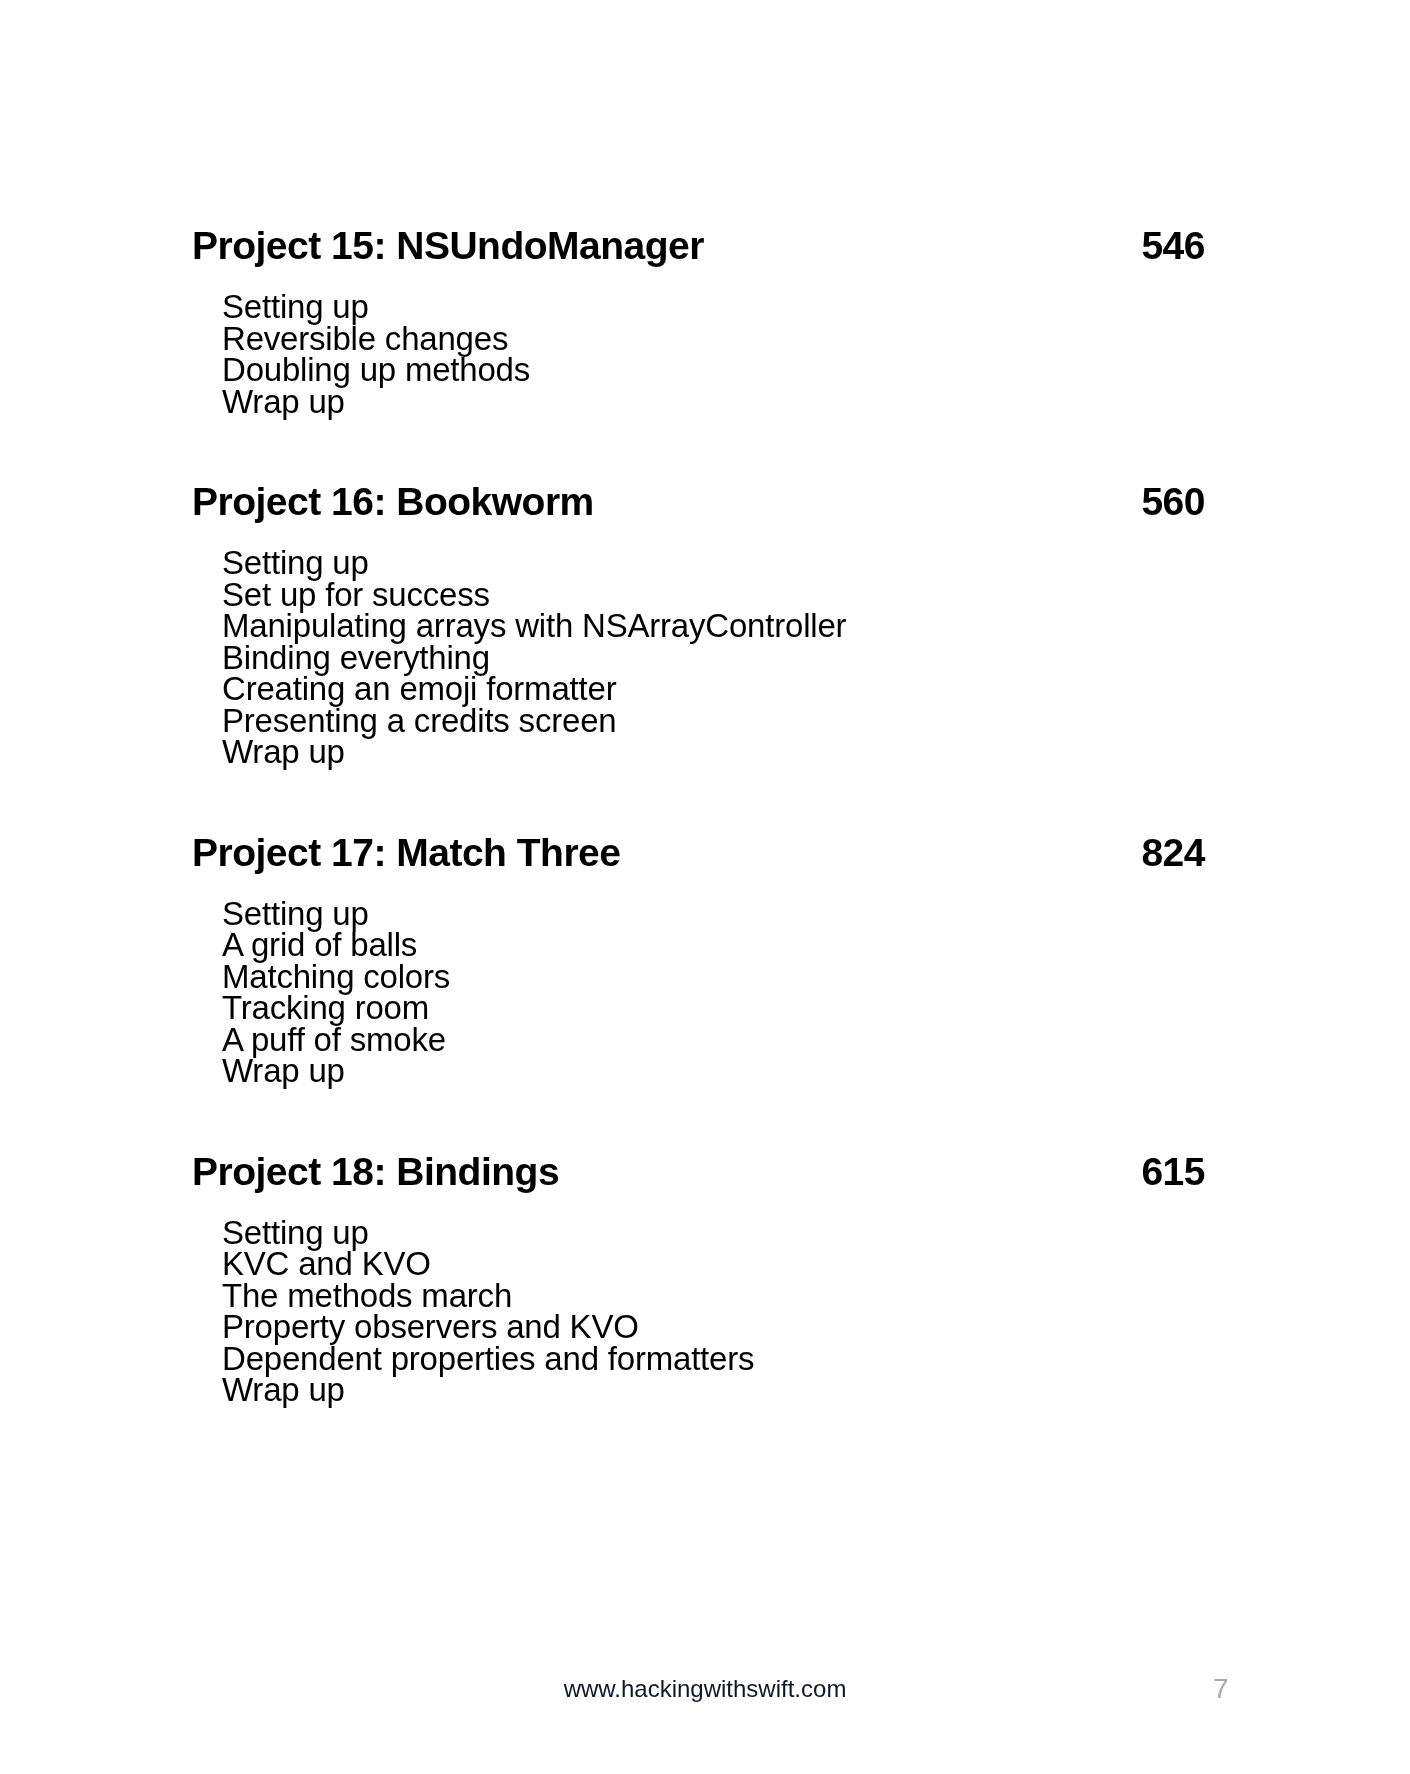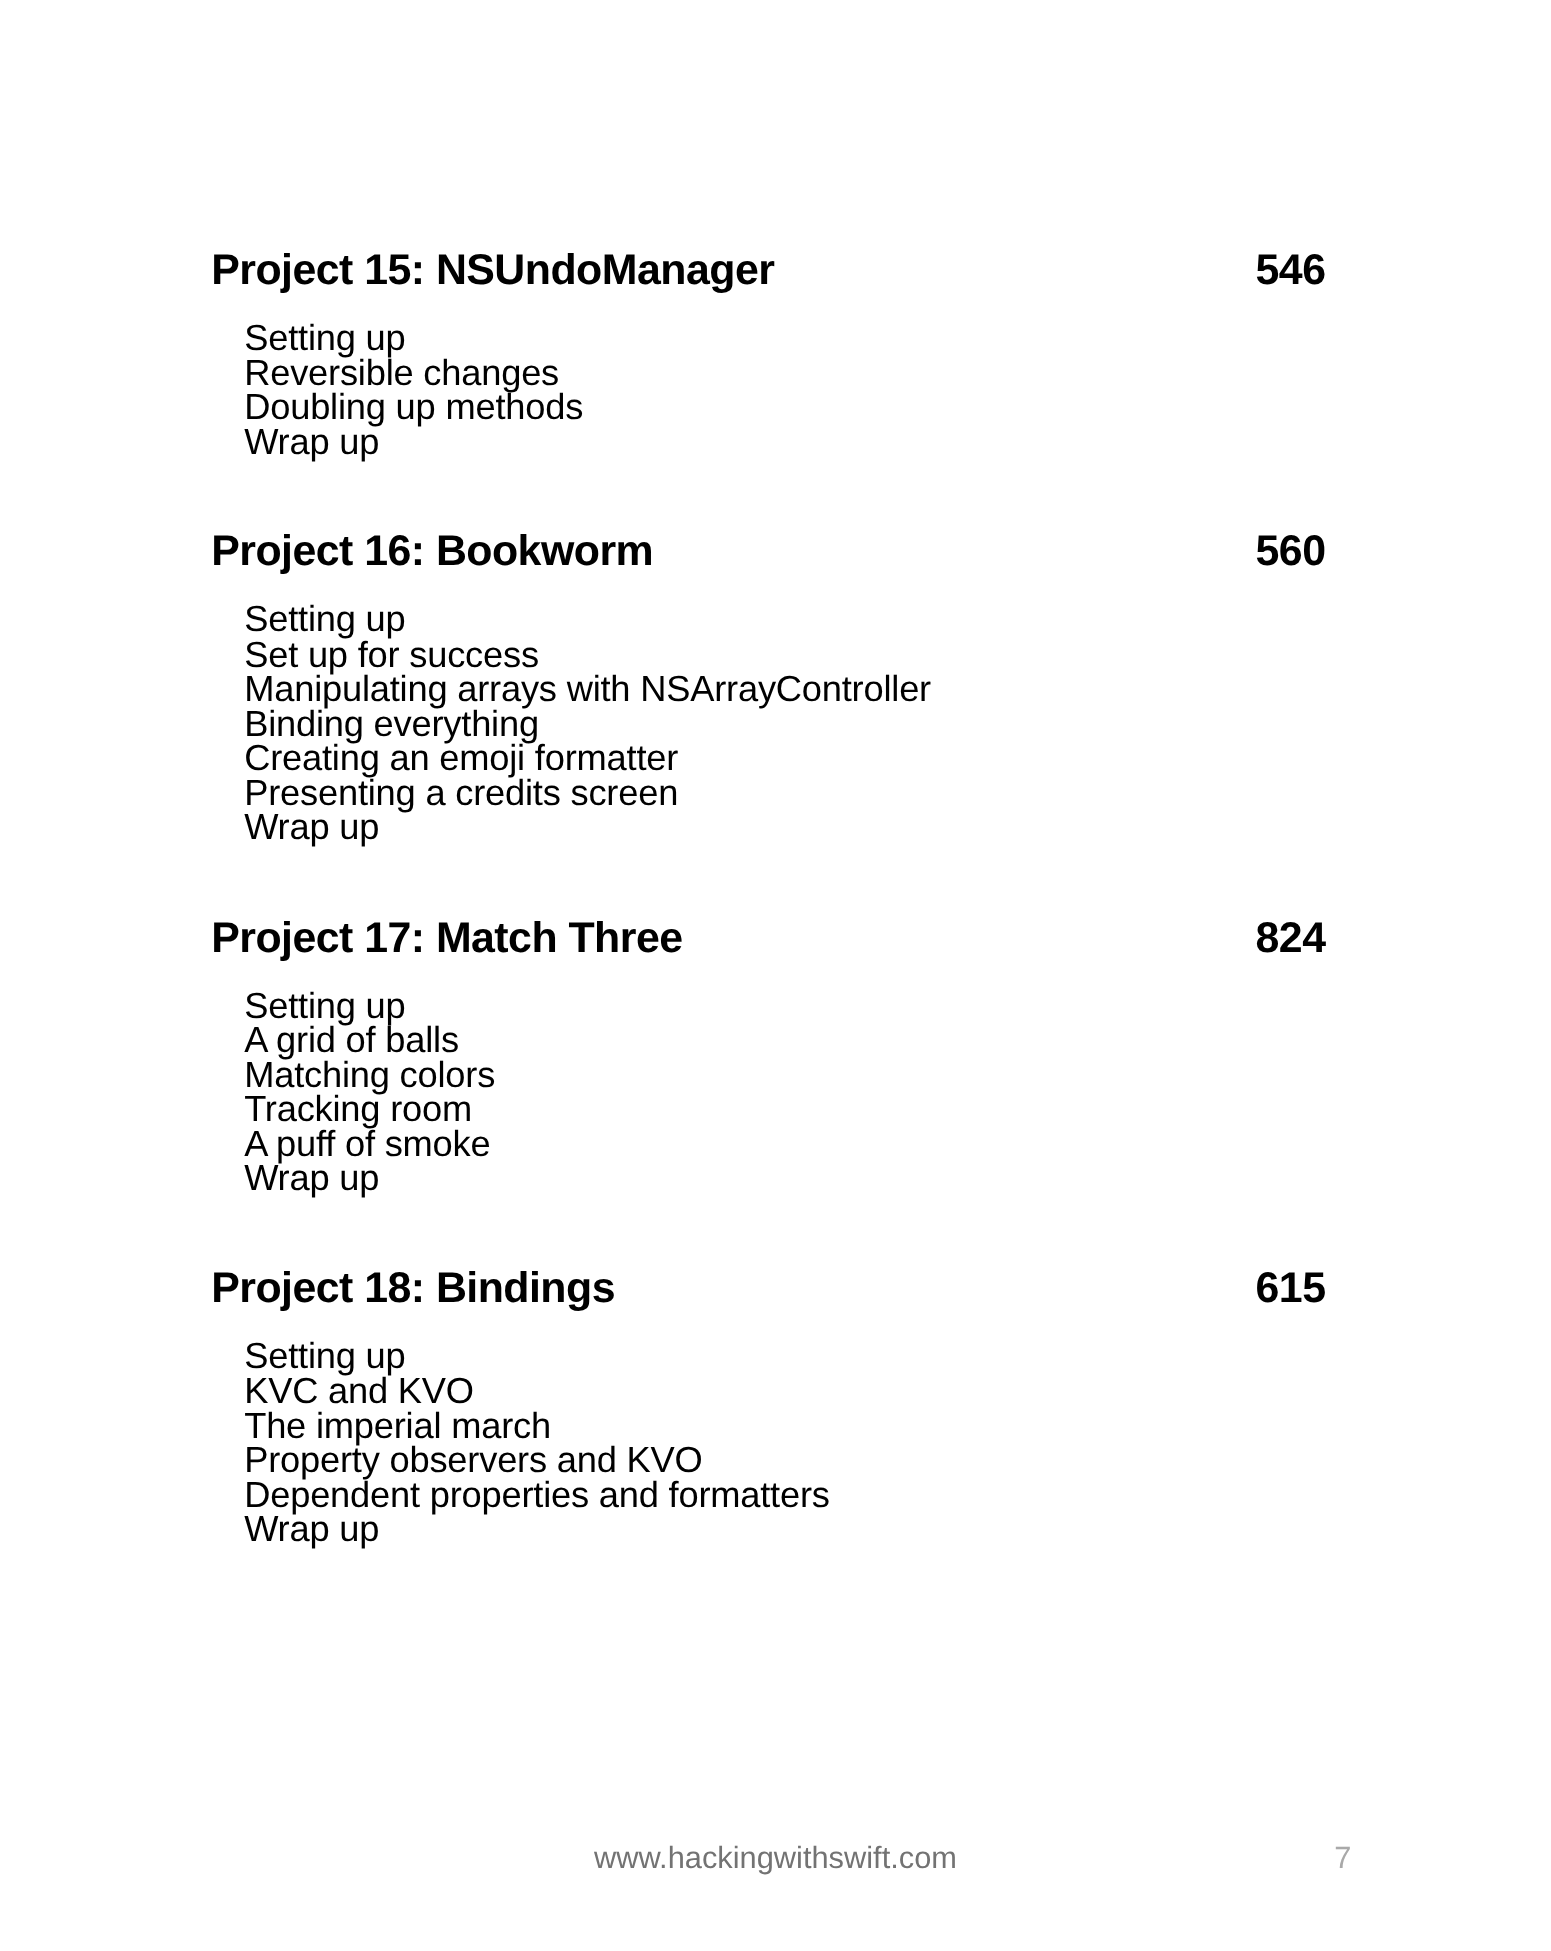--- a/index.html
+++ b/index.html
@@ -58,23 +58,23 @@
     position: absolute;
     left: 0;
     top: 1672px;
     width: 100%;
     height: 40px;
   }
   .footer-url {
     display: block;
     width: 100%;
     text-align: center;
-    font-size: 28px;
+    font-size: 24px;
     line-height: 34px;
-    color: #737373;
+    color: #0f172a;
   }
   .footer-page {
     position: absolute;
     left: 1213px;
     top: 0;
     font-size: 28px;
     line-height: 34px;
     color: #a9a9a9;
   }
 </style>
@@ -144,21 +144,21 @@
   <section class="toc-section">
     <header class="toc-heading">
       <h2 class="toc-title">Project 18: Bindings</h2>
       <span class="toc-page-num">615</span>
     </header>
     <ul class="toc-items">
   <li class="toc-item">Setting up</li>
 
   <li class="toc-item">KVC and KVO</li>
 
-  <li class="toc-item">The imperial march</li>
+  <li class="toc-item">The methods march</li>
 
   <li class="toc-item">Property observers and KVO</li>
 
   <li class="toc-item">Dependent properties and formatters</li>
 
   <li class="toc-item">Wrap up</li>
 </ul>
   </section>
 </main>
 

